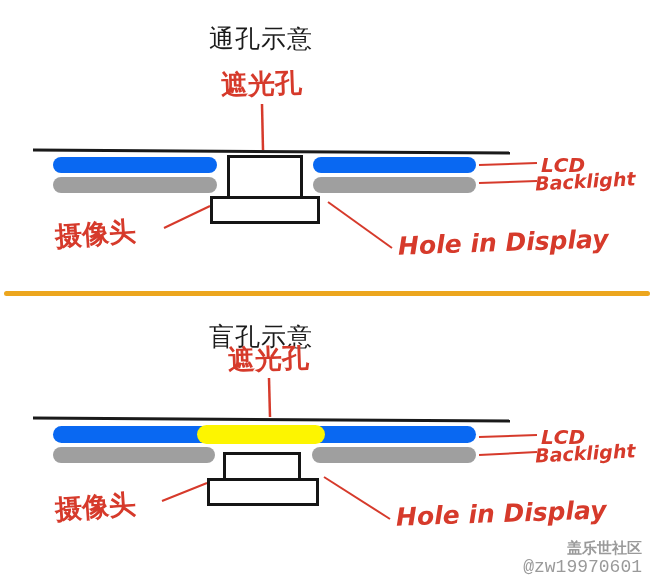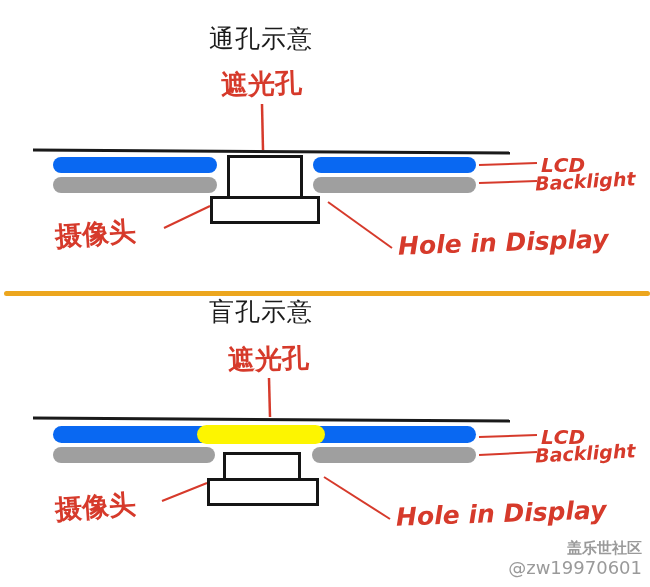--- a/index.html
+++ b/index.html
@@ -26,21 +26,21 @@
   .bar.gray { background:var(--gray); }
   .pill-yellow { position:absolute; background:var(--yellow); border-radius:10px; }
   .wrect {
     position:absolute; background:#fff; border:3px solid #151515;
     box-sizing:border-box;
   }
   .divider { position:absolute; background:var(--orange); border-radius:3px; }
   svg.overlay { position:absolute; left:0; top:0; pointer-events:none; }
   svg .ink  { stroke:#1a1a1a; }
   svg .red  { stroke:var(--red); }
-  .wm { position:absolute; right:8px; text-align:right; color:var(--wm); white-space:nowrap; }
+  .wm { position:absolute; right:8px; text-align:right; color:var(--wm); white-space:nowrap;font-family:Liberation Mono, monospace; }
   .wm1 { font-size:15px; font-weight:bold; }
   .wm2 { font-size:18px; font-weight:normal; }
 </style>
 </head>
 <body>
 
 <div class="canvas">
 
   <svg class="overlay" width="650" height="587" viewBox="0 0 650 587">
 
@@ -72,21 +72,21 @@
   <div class="wrect" style="left:210px; top:196px; width:110px; height:28px;"></div>
 
   <div class="abs hw-cjk" style="left:55px; top:216px; transform:rotate(-4deg);">摄像头</div>
 
   <div class="abs hw-en" style="left:541px; top:153px; font-size:20px;">LCD</div>
   <div class="abs hw-en" style="left:535px; top:170px; font-size:19px; transform:rotate(-3deg);">Backlight</div>
   <div class="abs hw-en" style="left:398px; top:228px; font-size:25px; transform:rotate(-2deg);">Hole in Display</div>
 
   <div class="divider" style="left:4px; top:291px; width:646px; height:5px;"></div>
 
-  <div class="abs title" style="left:209px; top:295px;">盲孔示意</div>
+  <div class="abs title" style="left:209px; top:320px;">盲孔示意</div>
 
   <div class="abs hw-cjk" style="left:228px; top:341px; transform:rotate(-2deg);">遮光孔</div>
 
   <div class="bar blue" style="left:53px; top:426px; width:423px; height:17px;"></div>
   <div class="pill-yellow" style="left:197px; top:425px; width:128px; height:19px;"></div>
   <div class="bar gray" style="left:53px;  top:447px; width:162px;"></div>
   <div class="bar gray" style="left:312px; top:447px; width:164px;"></div>
 
   <div class="wrect" style="left:223px; top:452px; width:78px;  height:29px;"></div>
   <div class="wrect" style="left:207px; top:478px; width:112px; height:28px;"></div>

